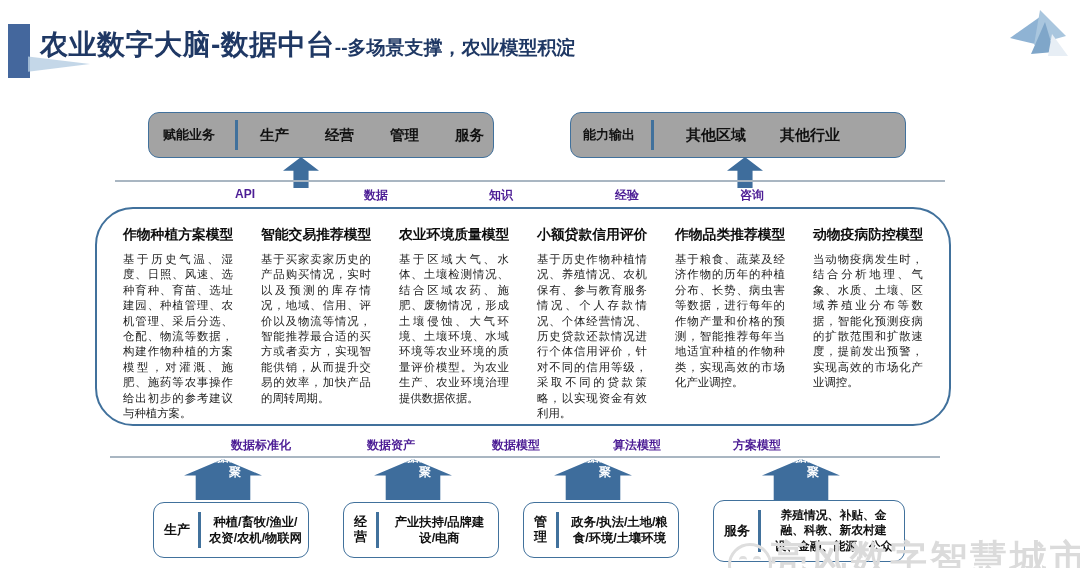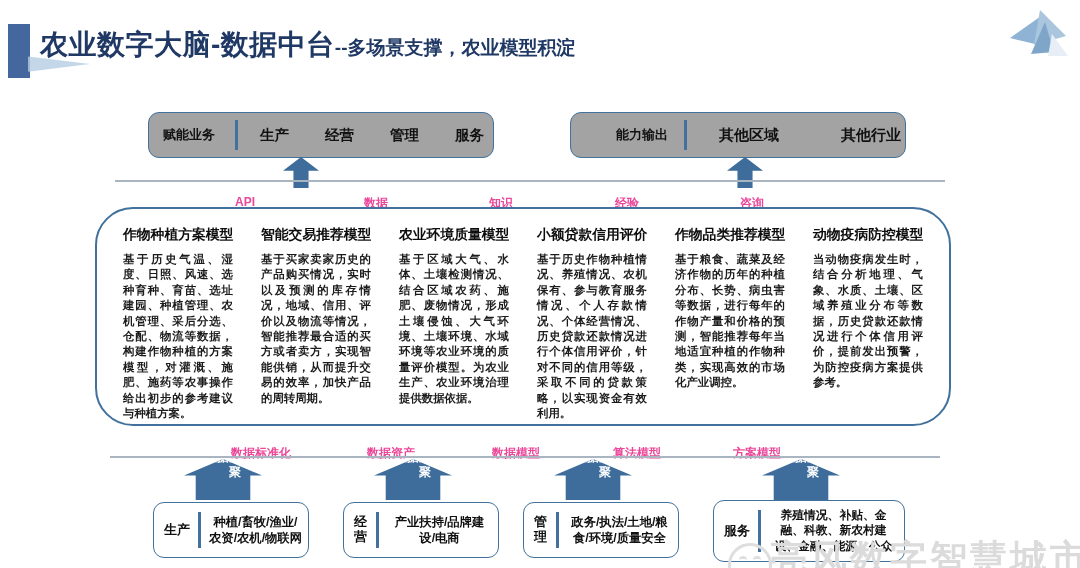--- a/index.html
+++ b/index.html
@@ -21,37 +21,37 @@
     display:flex;align-items:center;}
   .obox .blabel{font-size:13px;font-weight:bold;line-height:1.18;color:#111;}
   .obox .divider{width:3px;background:#41719C;margin:0 10px;flex:none;}
   .obox .bitems{display:flex;align-items:center;font-size:14.5px;font-weight:bold;color:#111;}
   
   #box-enable{left:148px;top:112px;width:330px;height:44px;padding:0 0 0 14px;}
   #box-enable .blabel{width:62px;}
   #box-enable .divider{height:30px;}
   #box-enable .bitems{gap:36px;margin-left:12px;}
   #box-output{left:570px;top:112px;width:322px;height:44px;padding:0 0 0 12px;}
-  #box-output .blabel{width:58px;margin-left:33px;}
+  #box-output .blabel{width:58px;}
   #box-output .divider{height:30px;}
-  #box-output .bitems{gap:62px;margin-left:22px;font-size:15px;}
+  #box-output .bitems{gap:34px;margin-left:22px;font-size:15px;}
   
   .up-arrow{position:absolute;width:36px;height:31px;background:#3E6D9C;
     clip-path:polygon(50% 0,100% 44%,71% 44%,71% 100%,29% 100%,29% 44%,0 44%);}
   
   .hline{position:absolute;height:2px;background:#a9b6c2;}
-  .tick-label{position:absolute;transform:translateX(-50%);font-size:12px;color:#ec4899;font-weight:600;white-space:nowrap;margin-top:8px;}
+  .tick-label{position:absolute;transform:translateX(-50%);font-size:12px;color:#4c1d95;font-weight:600;white-space:nowrap;}
   .tick-label.bold{font-weight:bold;}
   
   #model-container{position:absolute;left:95px;top:207px;width:856px;height:219px;
     border:2px solid #41719C;border-radius:38px;background:#fff;box-sizing:border-box;
     display:flex;gap:28px;padding:17px 26px 12px 26px;}
   .model-col{flex:1;min-width:0;}
   .model-title{font-size:13.8px;font-weight:bold;color:#0d0d0d;text-align:center;margin-bottom:8px;white-space:nowrap;}
-  .model-body{font-size:11.4px;font-weight:700;color:#1c1c1c;line-height:1.35;text-align:justify;}
+  .model-body{font-size:11.4px;font-weight:400;color:#1c1c1c;line-height:1.35;text-align:justify;}
   
   .agg-arrow{position:absolute;width:78px;height:41px;background:#3E6D9C;
     clip-path:polygon(50% 0,100% 40%,85% 40%,85% 100%,15% 100%,15% 40%,0 40%);
     display:flex;align-items:flex-end;justify-content:center;}
   .agg-arrow span{color:#fff;font-size:12px;font-weight:bold;line-height:1.25;text-align:right;
     width:3em;margin-bottom:20px;}
   
   .sbox{position:absolute;border:1.6px solid #41719C;border-radius:11px;background:#fff;
     display:flex;align-items:center;box-sizing:border-box;padding-left:10px;}
   .sbox .blabel{font-size:13px;font-weight:bold;color:#111;line-height:1.15;flex:none;}
@@ -133,21 +133,21 @@
     <div class="model-col">
       <div class="model-title">小额贷款信用评价</div>
       <div class="model-body">基于历史作物种植情况、养殖情况、农机保有、参与教育服务情况、个人存款情况、个体经营情况、历史贷款还款情况进行个体信用评价，针对不同的信用等级，采取不同的贷款策略，以实现资金有效利用。</div>
     </div>
     <div class="model-col">
       <div class="model-title">作物品类推荐模型</div>
       <div class="model-body">基于粮食、蔬菜及经济作物的历年的种植分布、长势、病虫害等数据，进行每年的作物产量和价格的预测，智能推荐每年当地适宜种植的作物种类，实现高效的市场化产业调控。</div>
     </div>
     <div class="model-col">
       <div class="model-title">动物疫病防控模型</div>
-      <div class="model-body">当动物疫病发生时，结合分析地理、气象、水质、土壤、区域养殖业分布等数据，历史贷款还款情况进行个体信用评价，提前发出预警，为防控疫病方案提供参考。</div>
+      <div class="model-body">当动物疫病发生时，结合分析地理、气象、水质、土壤、区域养殖业分布等数据，智能化预测疫病的扩散范围和扩散速度，提前发出预警，实现高效的市场化产业调控。</div>
     </div>
   </div>
 
   <span class="tick-label bold" style="left:261px;top:437px;">数据标准化</span>
   <span class="tick-label bold" style="left:391px;top:437px;">数据资产</span>
   <span class="tick-label bold" style="left:516px;top:437px;">数据模型</span>
   <span class="tick-label bold" style="left:637px;top:437px;">算法模型</span>
   <span class="tick-label bold" style="left:757px;top:437px;">方案模型</span>
 
   <div class="hline" style="left:110px;top:456px;width:830px;"></div>
@@ -171,21 +171,21 @@
     <div class="scontent">种植/畜牧/渔业/农资/农机/物联网</div>
   </div>
   <div class="sbox" style="left:343px;top:502px;width:156px;height:56px;">
     <div class="blabel stack">经营</div>
     <div class="divider"></div>
     <div class="scontent">产业扶持/品牌建设/电商</div>
   </div>
   <div class="sbox" style="left:523px;top:502px;width:156px;height:56px;">
     <div class="blabel stack">管理</div>
     <div class="divider"></div>
-    <div class="scontent">政务/执法/土地/粮食/环境/质量安全</div>
+    <div class="scontent">政务/执法/土地/粮食/环境/土壤环境</div>
   </div>
   <div class="sbox" style="left:713px;top:500px;width:192px;height:62px;">
     <div class="blabel nowrap">服务</div>
     <div class="divider" style="height:42px;"></div>
     <div class="scontent" style="font-size:11.8px;">养殖情况、补贴、金融、科教、新农村建设、金融、能源、公众</div>
   </div>
 
   <div class="wm-logo"></div>
   <div class="watermark">亮风数字智慧城市</div>
 

